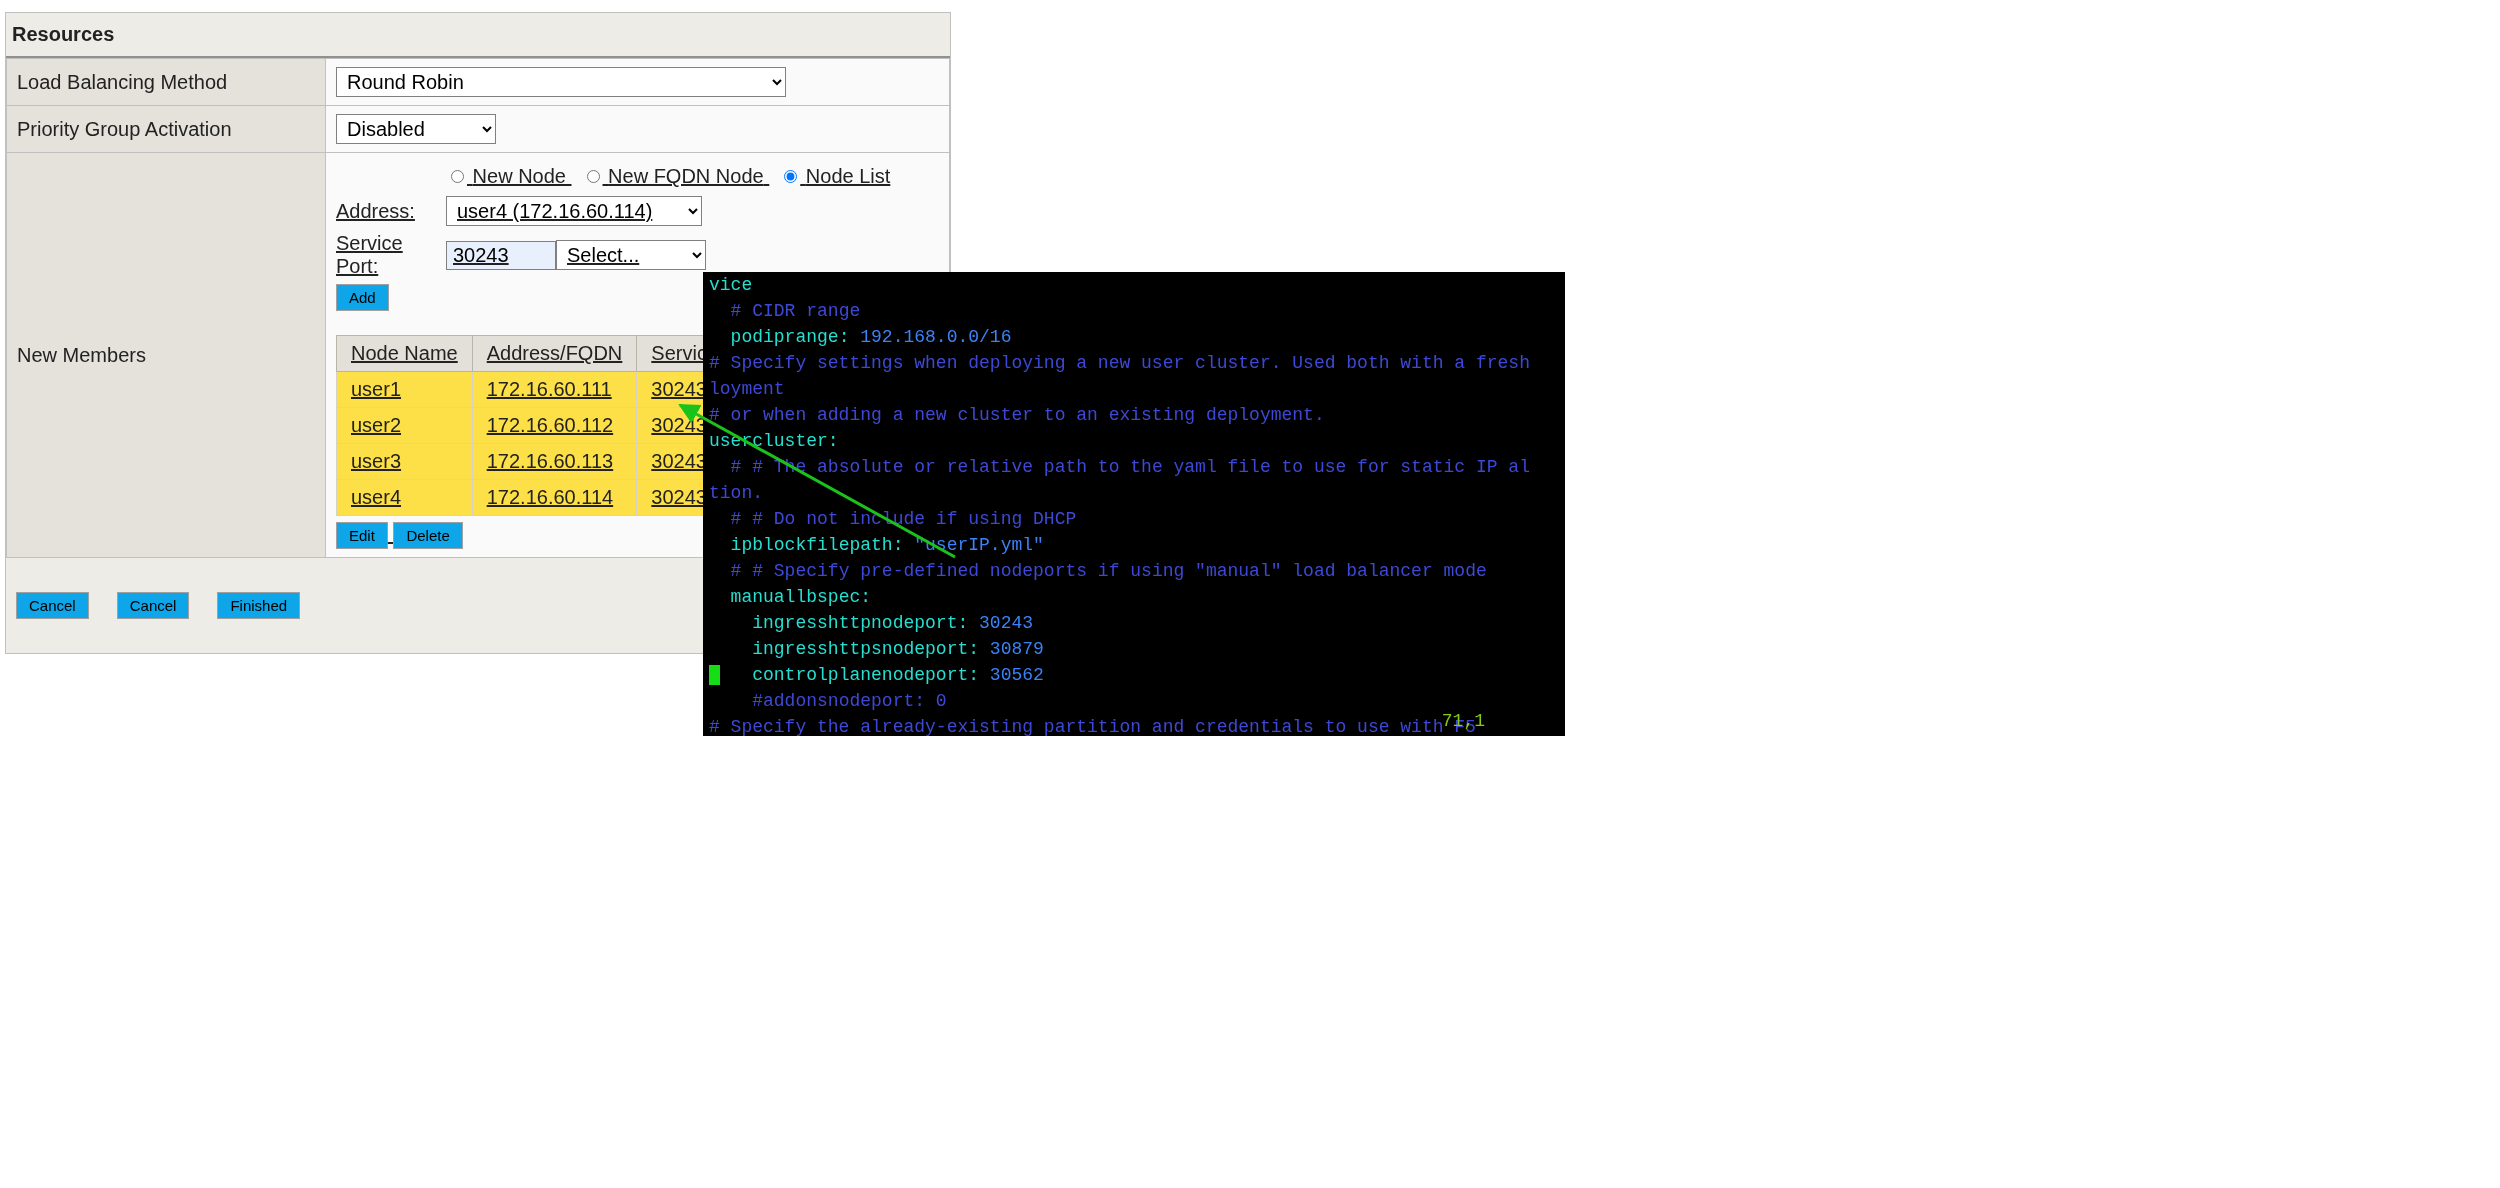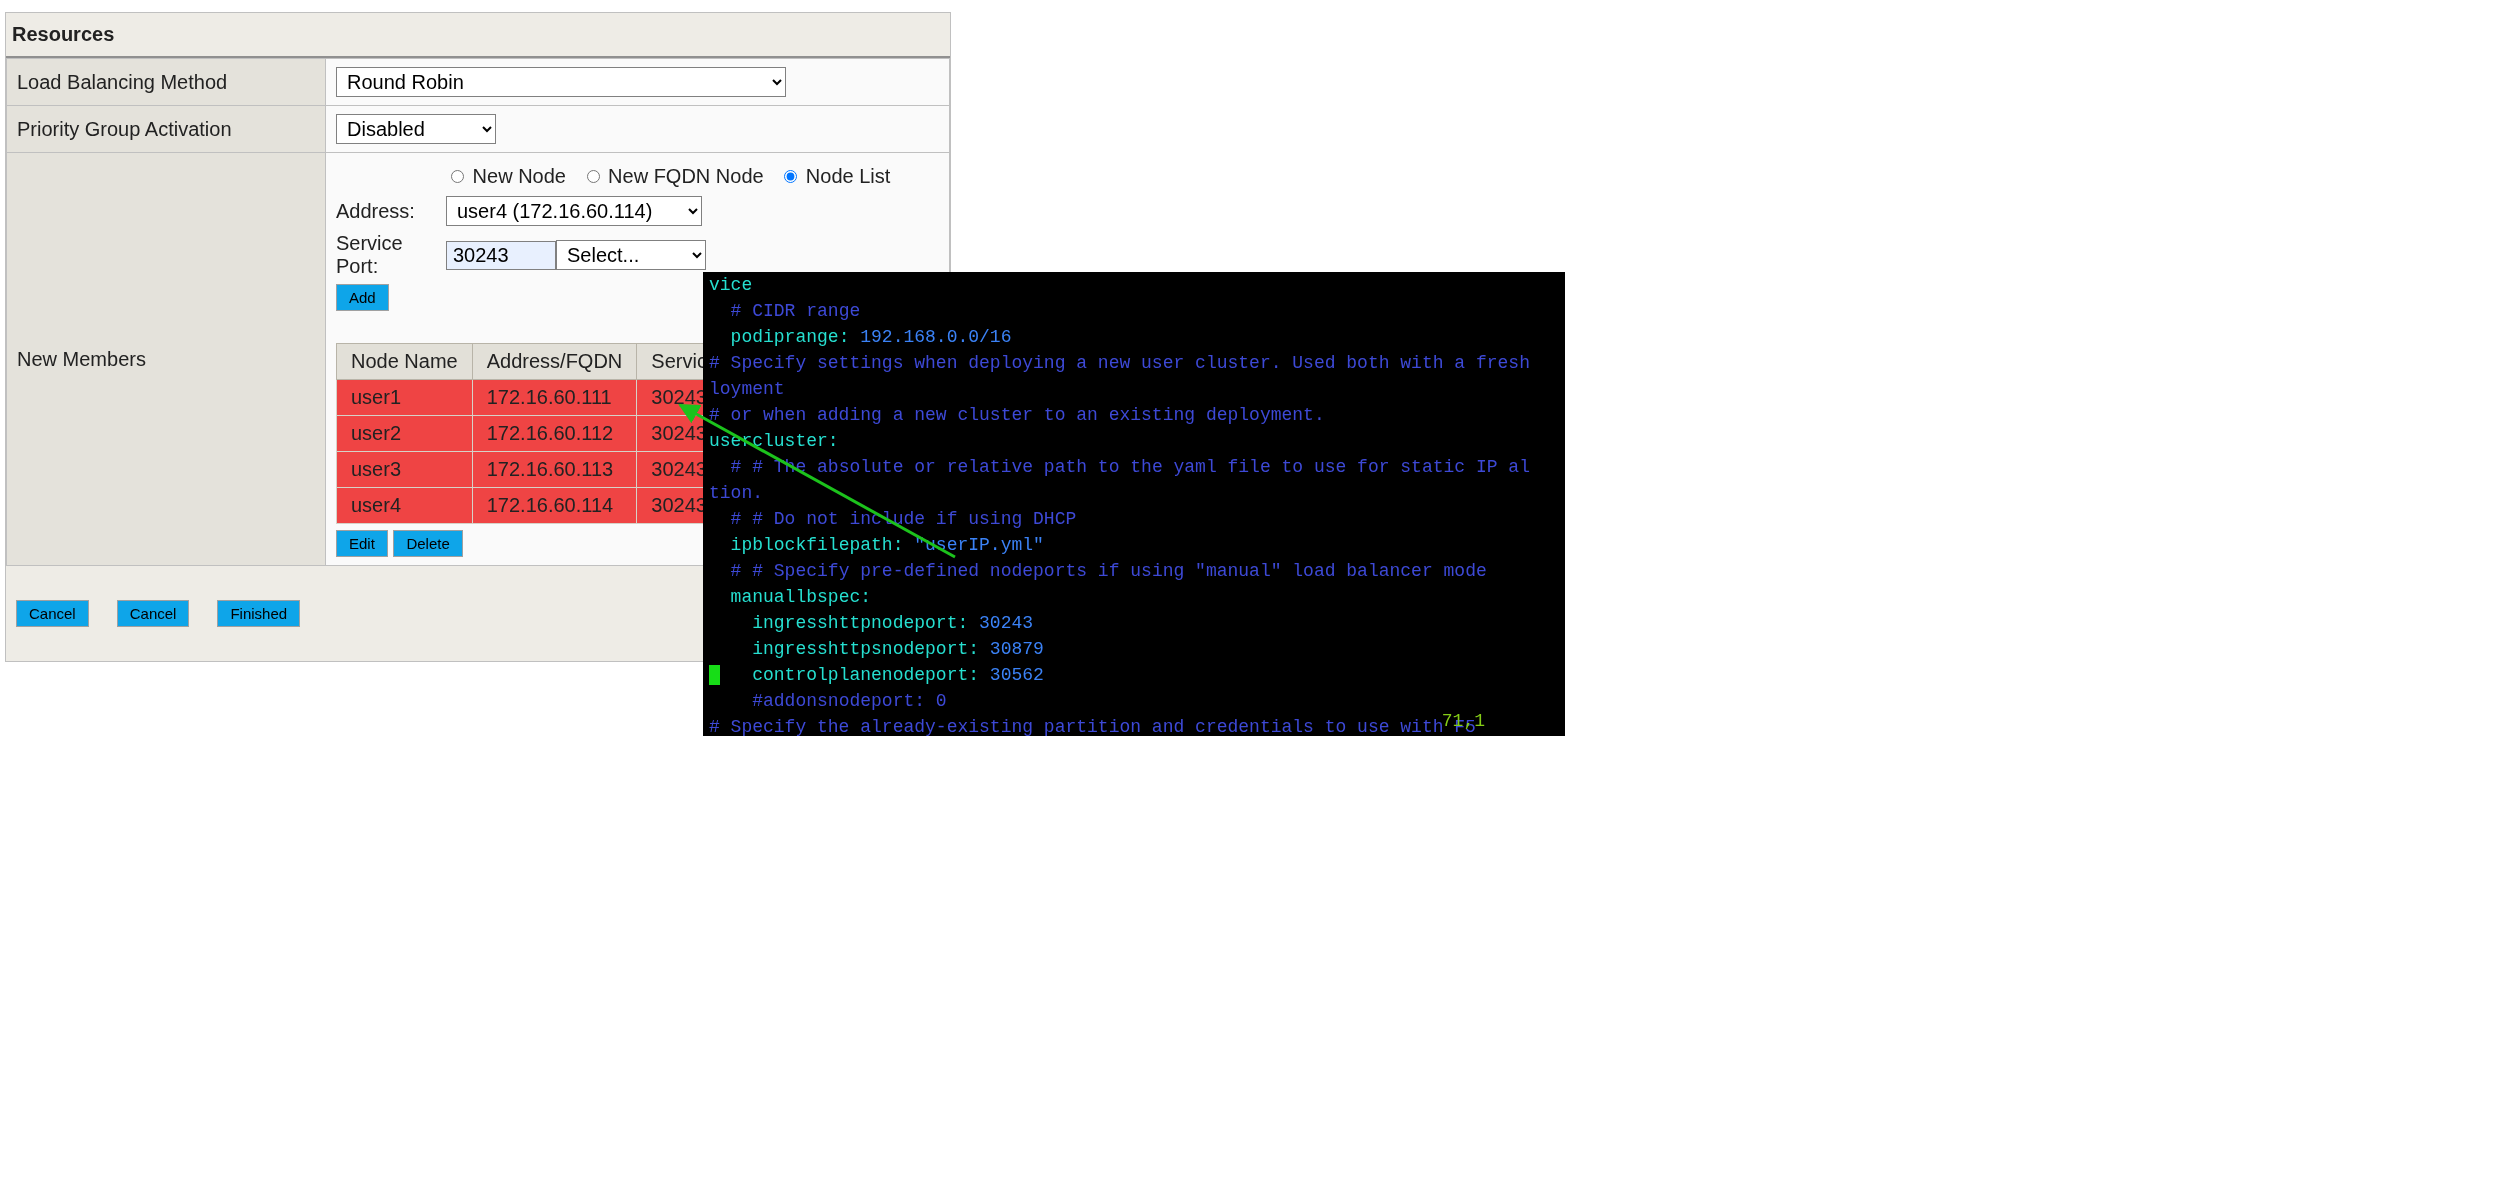--- a/index.html
+++ b/index.html
@@ -38,20 +38,21 @@
     border: 1px solid #c0c0c0;
     padding: 10px 10px;
     vertical-align: middle;
     font-size: 20px;
   }
   .f5-table td.ctrl {
     border: 1px solid #c0c0c0;
     padding: 8px 10px;
     background: #fafafa;
     vertical-align: top;
+    text-decoration: underline;
   }
 
   select.native {
     font-size: 20px;
     font-family: inherit;
     background: #fff;
     border: 1px solid #808080;
     padding: 2px 24px 2px 6px;
   }
   input[type=text].native {
@@ -71,23 +72,23 @@
     padding: 4px 12px;
     cursor: pointer;
   }
 
   .radio-line { padding: 4px 0 8px 110px; }
   .radio-line label { margin-right: 10px; font-size: 20px; }
   .addr-line, .port-line { display: flex; align-items: center; margin-bottom: 6px; }
   .addr-line .lbl, .port-line .lbl { width: 110px; }
 
   .memgrid {
-    margin-top: 32px;
+    margin-top: 24px;
     border-collapse: collapse;
-    background: #ef4444;
+    background: #fde047;
   }
   .memgrid th {
     background: #e2e0d8;
     border: 1px solid #b8b4a8;
     padding: 6px 14px;
     font-weight: normal;
     text-align: left;
     font-size: 20px;
   }
   .memgrid td {

